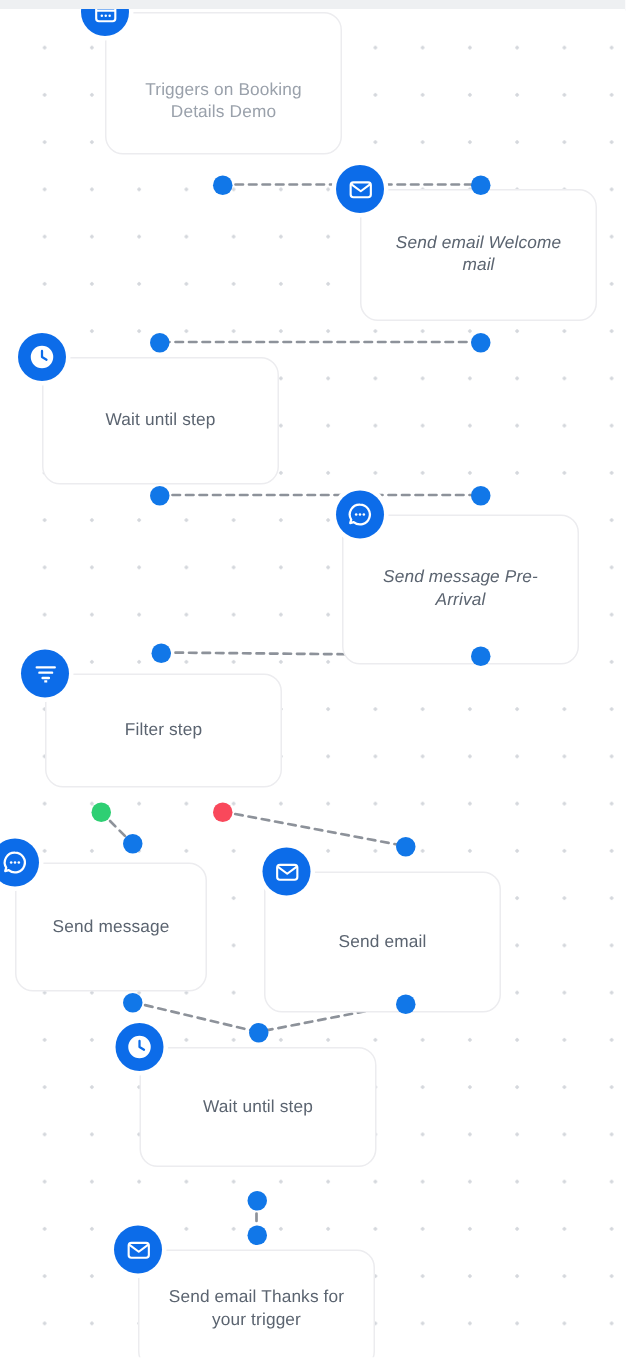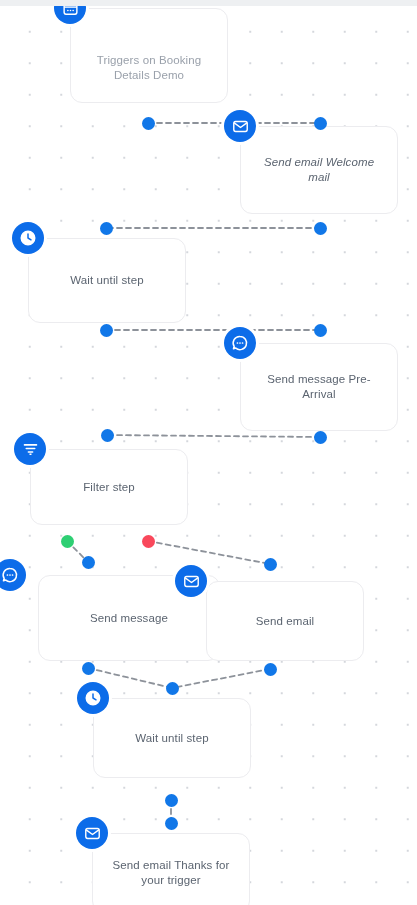--- a/index.html
+++ b/index.html
@@ -126,52 +126,52 @@
       <div class="node" style="left: 28px; top: 232px; width: 158px; height: 85px;">
         <div class="node-title">Wait until step</div>
       </div>
       <div class="badge" style="left: 12px; top: 216px;">
         <svg width="18" height="18" viewBox="0 0 24 24" aria-hidden="true">
           <circle cx="12" cy="12" r="9" fill="#fff"></circle>
           <circle cx="12" cy="12" r="9" fill="none" stroke="#fff" stroke-width="2"></circle>
           <path d="M12 6.6V12l4 2.4" fill="none" stroke="#0c6ce9" stroke-width="2" stroke-linecap="round" stroke-linejoin="round"></path>
         </svg>
       </div>
-      <div class="node" style="left: 240px; top: 337px; width: 158px; height: 88px;">
+      <div class="node" style="left: 228px; top: 337px; width: 158px; height: 100px; font-style: italic;">
         <div class="node-title">Send message Pre-Arrival</div>
       </div>
       <div class="badge" style="left: 224px; top: 321px;">
         <svg width="18" height="18" viewBox="0 0 24 24" aria-hidden="true">
           <path d="M12 3.2a8.8 8.8 0 1 1-5.6 15.6l-3.1.8.9-3A8.8 8.8 0 0 1 12 3.2Z" fill="none" stroke="#fff" stroke-width="2" stroke-linejoin="round"></path>
           <circle cx="8.6" cy="12" r="1.15" fill="#fff"></circle>
           <circle cx="12" cy="12" r="1.15" fill="#fff"></circle>
           <circle cx="15.4" cy="12" r="1.15" fill="#fff"></circle>
         </svg>
       </div>
       <div class="node" style="left: 30px; top: 443px; width: 158px; height: 76px;">
         <div class="node-title">Filter step</div>
       </div>
       <div class="badge" style="left: 14px; top: 427px;">
         <svg width="17" height="17" viewBox="0 0 24 24" aria-hidden="true">
           <path d="M3.5 5.5h17M6 10.5h12M9 15.5h6" stroke="#fff" stroke-width="2.2" stroke-linecap="round"></path>
           <path d="M10.6 17.6h2.8v2.2h-2.8z" fill="#fff"></path>
         </svg>
       </div>
-      <div class="node" style="left: 10px; top: 569px; width: 182px; height: 86px; margin-left: 28px;">
+      <div class="node" style="left: 10px; top: 569px; width: 128px; height: 86px;">
         <div class="node-title">Send message</div>
       </div>
       <div class="badge" style="left: -6px; top: 553px;">
         <svg width="18" height="18" viewBox="0 0 24 24" aria-hidden="true">
           <path d="M12 3.2a8.8 8.8 0 1 1-5.6 15.6l-3.1.8.9-3A8.8 8.8 0 0 1 12 3.2Z" fill="none" stroke="#fff" stroke-width="2" stroke-linejoin="round"></path>
           <circle cx="8.6" cy="12" r="1.15" fill="#fff"></circle>
           <circle cx="12" cy="12" r="1.15" fill="#fff"></circle>
           <circle cx="15.4" cy="12" r="1.15" fill="#fff"></circle>
         </svg>
       </div>
-      <div class="node" style="left: 206px; top: 575px; width: 158px; height: 80px;">
+      <div class="node" style="left: 176px; top: 575px; width: 158px; height: 94px;">
         <div class="node-title">Send email</div>
       </div>
       <div class="badge" style="left: 175px; top: 559px;">
         <svg width="17" height="17" viewBox="0 0 24 24" aria-hidden="true">
           <rect x="2.5" y="5" width="19" height="14" rx="2.6" fill="none" stroke="#fff" stroke-width="2"></rect>
           <path d="M3.6 7.2 12 13.4l8.4-6.2" fill="none" stroke="#fff" stroke-width="2" stroke-linecap="round" stroke-linejoin="round"></path>
         </svg>
       </div>
       <div class="node" style="left: 93px; top: 692px; width: 158px; height: 80px;">
         <div class="node-title">Wait until step</div>

